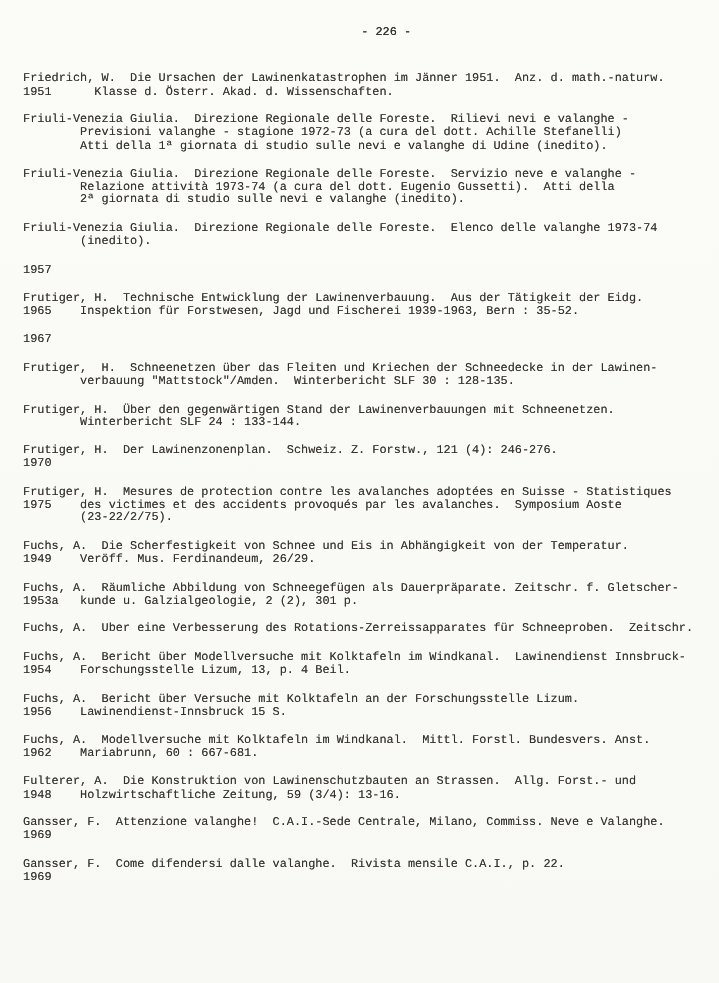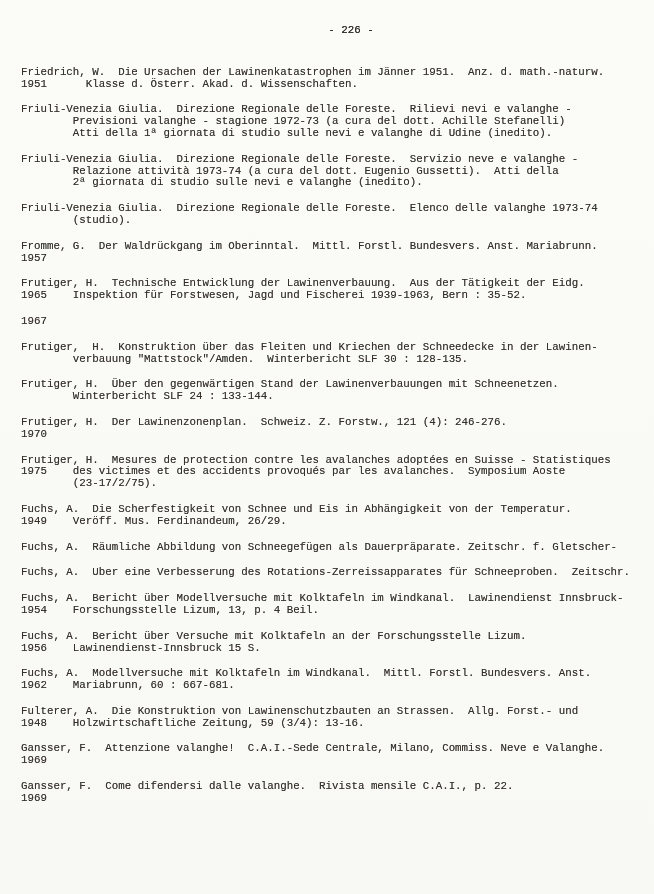--- a/index.html
+++ b/index.html
@@ -55,56 +55,56 @@
         <div class="line">        Previsioni valanghe - stagione 1972-73 (a cura del dott. Achille Stefanelli)</div>
         <div class="line">        Atti della 1ª giornata di studio sulle nevi e valanghe di Udine (inedito).</div>
       </div>
       <div class="entry">
         <div class="line">Friuli-Venezia Giulia.  Direzione Regionale delle Foreste.  Servizio neve e valanghe -</div>
         <div class="line">        Relazione attività 1973-74 (a cura del dott. Eugenio Gussetti).  Atti della</div>
         <div class="line">        2ª giornata di studio sulle nevi e valanghe (inedito).</div>
       </div>
       <div class="entry">
         <div class="line">Friuli-Venezia Giulia.  Direzione Regionale delle Foreste.  Elenco delle valanghe 1973-74</div>
-        <div class="line">        (studio).</div>
+        <div class="line">        (inedito).</div>
       </div>
       <div class="entry">
-        <div class="line">Fromme, G.  Der Waldrückgang im Oberinntal.  Mittl. Forstl. Bundesvers. Anst. Mariabrunn.</div>
         <div class="line">1957</div>
       </div>
       <div class="entry">
         <div class="line">Frutiger, H.  Technische Entwicklung der Lawinenverbauung.  Aus der Tätigkeit der Eidg.</div>
         <div class="line">1965    Inspektion für Forstwesen, Jagd und Fischerei 1939-1963, Bern : 35-52.</div>
       </div>
       <div class="entry">
         <div class="line">1967</div>
       </div>
       <div class="entry">
-        <div class="line">Frutiger,  H.  Konstruktion über das Fleiten und Kriechen der Schneedecke in der Lawinen-</div>
+        <div class="line">Frutiger,  H.  Schneenetzen über das Fleiten und Kriechen der Schneedecke in der Lawinen-</div>
         <div class="line">        verbauung "Mattstock"/Amden.  Winterbericht SLF 30 : 128-135.</div>
       </div>
       <div class="entry">
         <div class="line">Frutiger, H.  Über den gegenwärtigen Stand der Lawinenverbauungen mit Schneenetzen.</div>
         <div class="line">        Winterbericht SLF 24 : 133-144.</div>
       </div>
       <div class="entry">
         <div class="line">Frutiger, H.  Der Lawinenzonenplan.  Schweiz. Z. Forstw., 121 (4): 246-276.</div>
         <div class="line">1970</div>
       </div>
       <div class="entry">
         <div class="line">Frutiger, H.  Mesures de protection contre les avalanches adoptées en Suisse - Statistiques</div>
         <div class="line">1975    des victimes et des accidents provoqués par les avalanches.  Symposium Aoste</div>
-        <div class="line">        (23-17/2/75).</div>
+        <div class="line">        (23-22/2/75).</div>
       </div>
       <div class="entry">
         <div class="line">Fuchs, A.  Die Scherfestigkeit von Schnee und Eis in Abhängigkeit von der Temperatur.</div>
         <div class="line">1949    Veröff. Mus. Ferdinandeum, 26/29.</div>
       </div>
       <div class="entry">
         <div class="line">Fuchs, A.  Räumliche Abbildung von Schneegefügen als Dauerpräparate. Zeitschr. f. Gletscher-</div>
+        <div class="line">1953a   kunde u. Galzialgeologie, 2 (2), 301 p.</div>
       </div>
       <div class="entry">
         <div class="line">Fuchs, A.  Uber eine Verbesserung des Rotations-Zerreissapparates für Schneeproben.  Zeitschr.</div>
       </div>
       <div class="entry">
         <div class="line">Fuchs, A.  Bericht über Modellversuche mit Kolktafeln im Windkanal.  Lawinendienst Innsbruck-</div>
         <div class="line">1954    Forschungsstelle Lizum, 13, p. 4 Beil.</div>
       </div>
       <div class="entry">
         <div class="line">Fuchs, A.  Bericht über Versuche mit Kolktafeln an der Forschungsstelle Lizum.</div>

